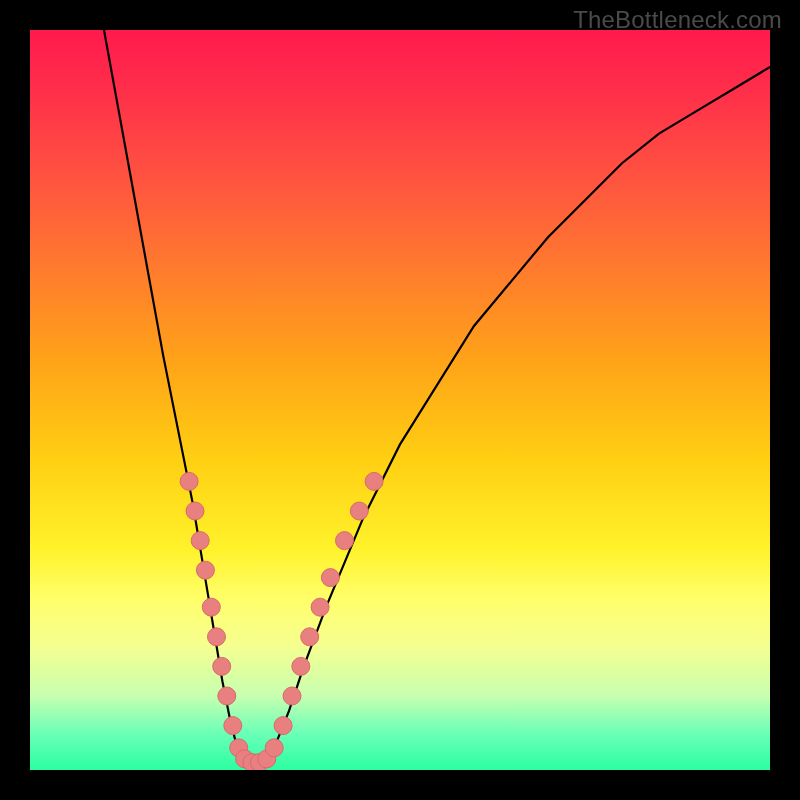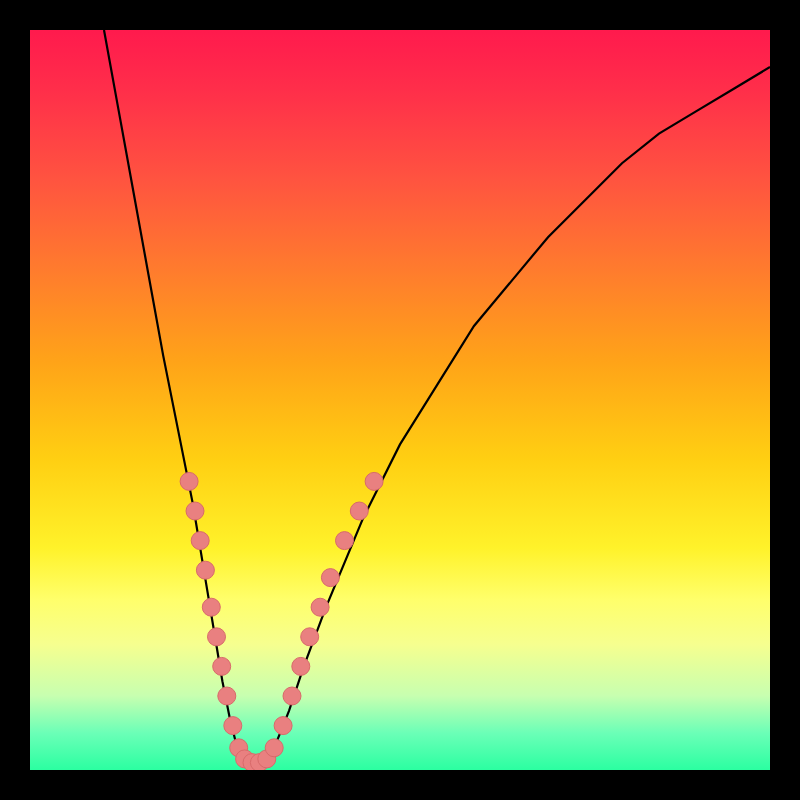--- a/index.html
+++ b/index.html
@@ -60,20 +60,21 @@
     pointer-events: none;
   }
 </style>
 </head>
 <body>
 
 <div class="frame">
 
   <div class="plot-area"></div>
 
+  <div class="watermark">TheBottleneck.com</div>
 
   <svg class="overlay" viewBox="0 0 740 740" preserveAspectRatio="none">
     <path id="curve-path" fill="none" stroke="#000000" stroke-width="2.2" d="M74.0 0.0 L88.8 81.4 L103.6 162.8 L118.4 244.2 L133.2 325.6 L148.0 399.6 L162.8 473.6 L177.6 562.4 L185.0 606.8 L192.4 651.2 L199.8 688.2 L207.2 717.8 L214.6 732.6 L222.0 740.0 L229.4 740.0 L236.8 732.6 L244.2 717.8 L259.0 680.8 L273.8 636.4 L296.0 577.2 L333.0 488.4 L370.0 414.4 L407.0 355.2 L444.0 296.0 L481.0 251.6 L518.0 207.2 L555.0 170.2 L592.0 133.2 L629.0 103.6 L666.0 81.4 L703.0 59.2 L740.0 37.0"></path>
     <g id="markers-group">
         <circle cx="159.1" cy="451.4" r="9" fill="#e98080" stroke="#d86a6a" stroke-width="1"></circle>
         <circle cx="165.0" cy="481.0" r="9" fill="#e98080" stroke="#d86a6a" stroke-width="1"></circle>
         <circle cx="170.2" cy="510.6" r="9" fill="#e98080" stroke="#d86a6a" stroke-width="1"></circle>
         <circle cx="175.4" cy="540.2" r="9" fill="#e98080" stroke="#d86a6a" stroke-width="1"></circle>
         <circle cx="181.3" cy="577.2" r="9" fill="#e98080" stroke="#d86a6a" stroke-width="1"></circle>
         <circle cx="186.5" cy="606.8" r="9" fill="#e98080" stroke="#d86a6a" stroke-width="1"></circle>

